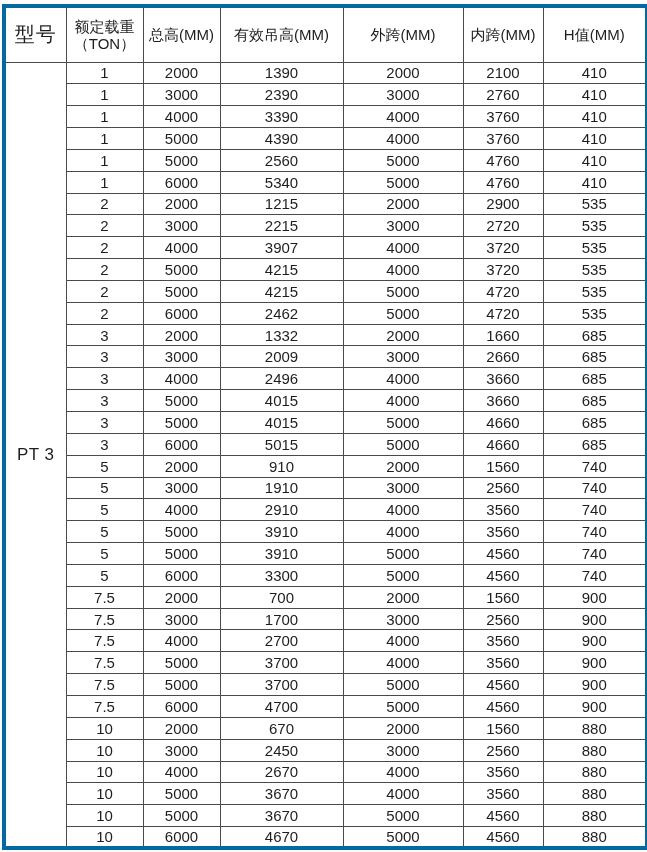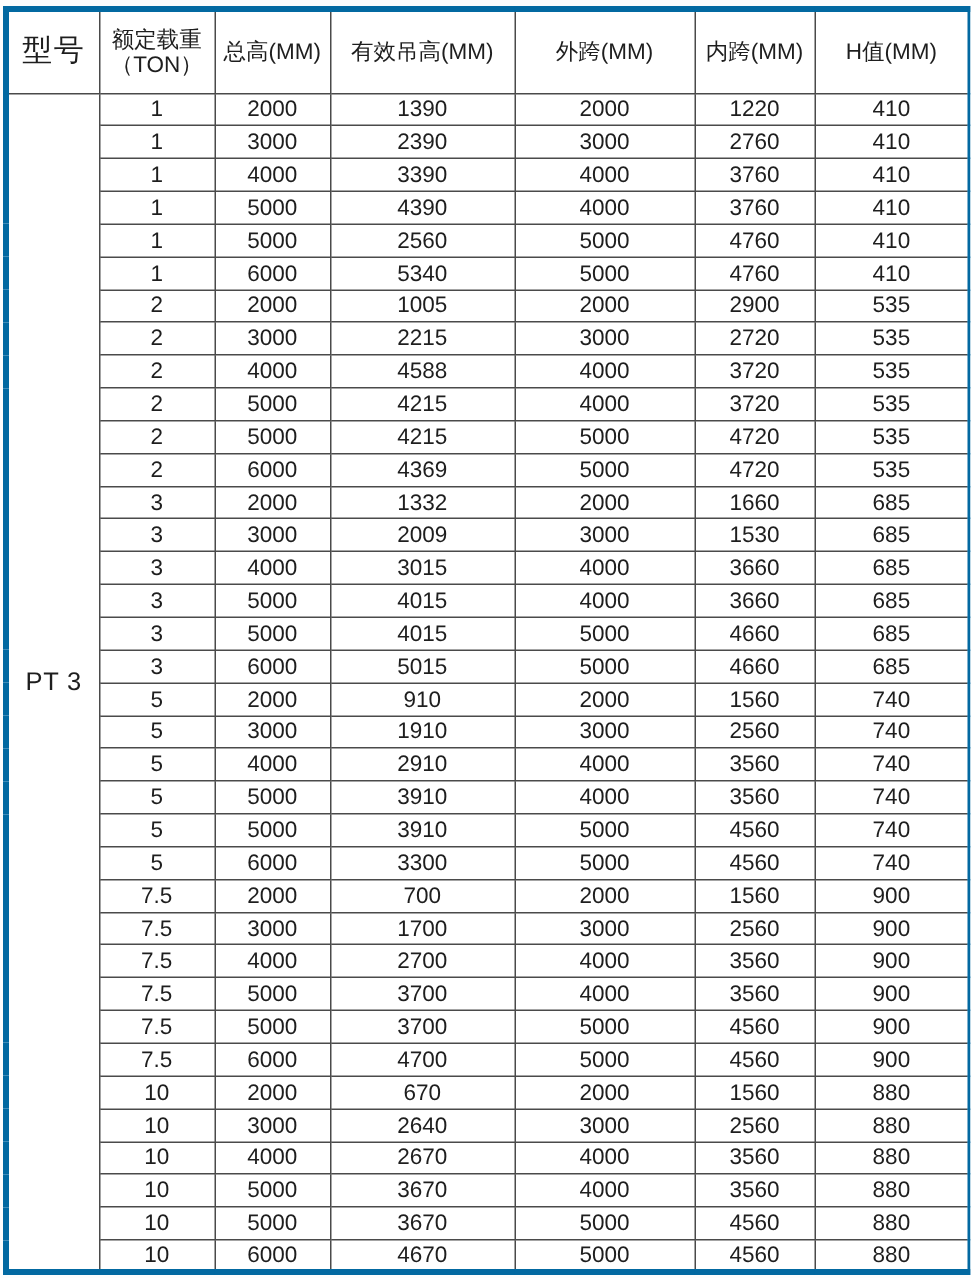--- a/index.html
+++ b/index.html
@@ -87,21 +87,21 @@
           <th>H值(MM)</th>
         </tr>
     </thead>
     <tbody id="table-body">
         <tr>
           <td rowspan="36" class="model-cell">PT 3</td>
           <td>1</td>
           <td>2000</td>
           <td>1390</td>
           <td>2000</td>
-          <td>1220</td>
+          <td>2100</td>
           <td>410</td>
         </tr>
         <tr>
           <td>1</td>
           <td>3000</td>
           <td>2390</td>
           <td>3000</td>
           <td>2760</td>
           <td>410</td>
         </tr>
@@ -133,37 +133,37 @@
           <td>1</td>
           <td>6000</td>
           <td>5340</td>
           <td>5000</td>
           <td>4760</td>
           <td>410</td>
         </tr>
         <tr>
           <td>2</td>
           <td>2000</td>
-          <td>1005</td>
+          <td>1215</td>
           <td>2000</td>
           <td>2900</td>
           <td>535</td>
         </tr>
         <tr>
           <td>2</td>
           <td>3000</td>
           <td>2215</td>
           <td>3000</td>
           <td>2720</td>
           <td>535</td>
         </tr>
         <tr>
           <td>2</td>
           <td>4000</td>
-          <td>4588</td>
+          <td>3907</td>
           <td>4000</td>
           <td>3720</td>
           <td>535</td>
         </tr>
         <tr>
           <td>2</td>
           <td>5000</td>
           <td>4215</td>
           <td>4000</td>
           <td>3720</td>
@@ -173,45 +173,45 @@
           <td>2</td>
           <td>5000</td>
           <td>4215</td>
           <td>5000</td>
           <td>4720</td>
           <td>535</td>
         </tr>
         <tr>
           <td>2</td>
           <td>6000</td>
-          <td>4369</td>
+          <td>2462</td>
           <td>5000</td>
           <td>4720</td>
           <td>535</td>
         </tr>
         <tr>
           <td>3</td>
           <td>2000</td>
           <td>1332</td>
           <td>2000</td>
           <td>1660</td>
           <td>685</td>
         </tr>
         <tr>
           <td>3</td>
           <td>3000</td>
           <td>2009</td>
           <td>3000</td>
-          <td>1530</td>
-          <td>685</td>
-        </tr>
-        <tr>
-          <td>3</td>
-          <td>4000</td>
-          <td>3015</td>
+          <td>2660</td>
+          <td>685</td>
+        </tr>
+        <tr>
+          <td>3</td>
+          <td>4000</td>
+          <td>2496</td>
           <td>4000</td>
           <td>3660</td>
           <td>685</td>
         </tr>
         <tr>
           <td>3</td>
           <td>5000</td>
           <td>4015</td>
           <td>4000</td>
           <td>3660</td>
@@ -333,21 +333,21 @@
           <td>10</td>
           <td>2000</td>
           <td>670</td>
           <td>2000</td>
           <td>1560</td>
           <td>880</td>
         </tr>
         <tr>
           <td>10</td>
           <td>3000</td>
-          <td>2640</td>
+          <td>2450</td>
           <td>3000</td>
           <td>2560</td>
           <td>880</td>
         </tr>
         <tr>
           <td>10</td>
           <td>4000</td>
           <td>2670</td>
           <td>4000</td>
           <td>3560</td>

